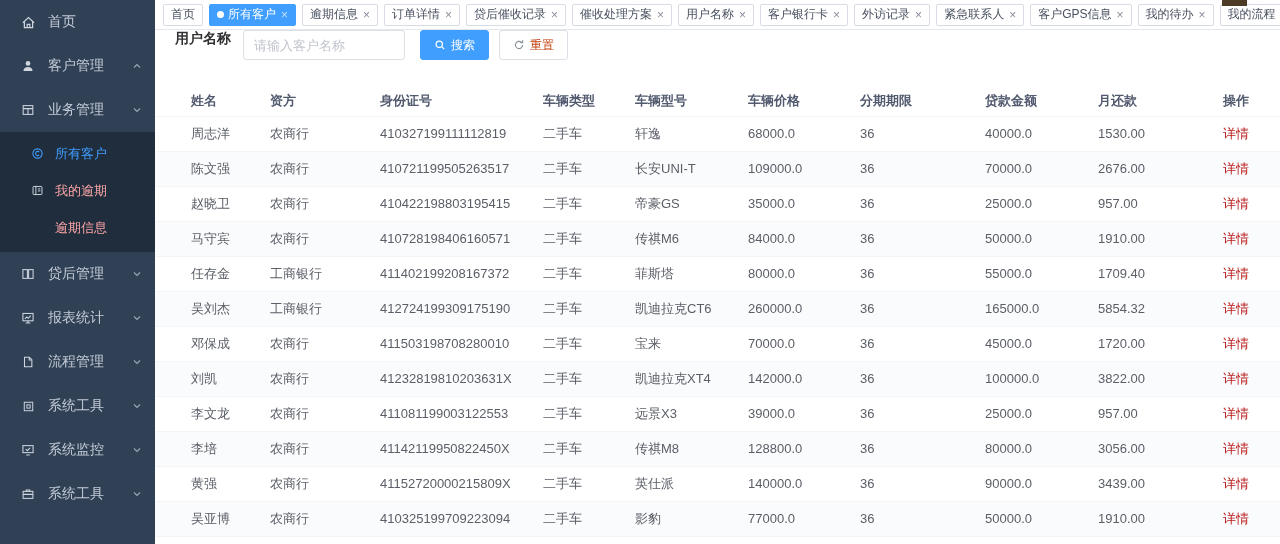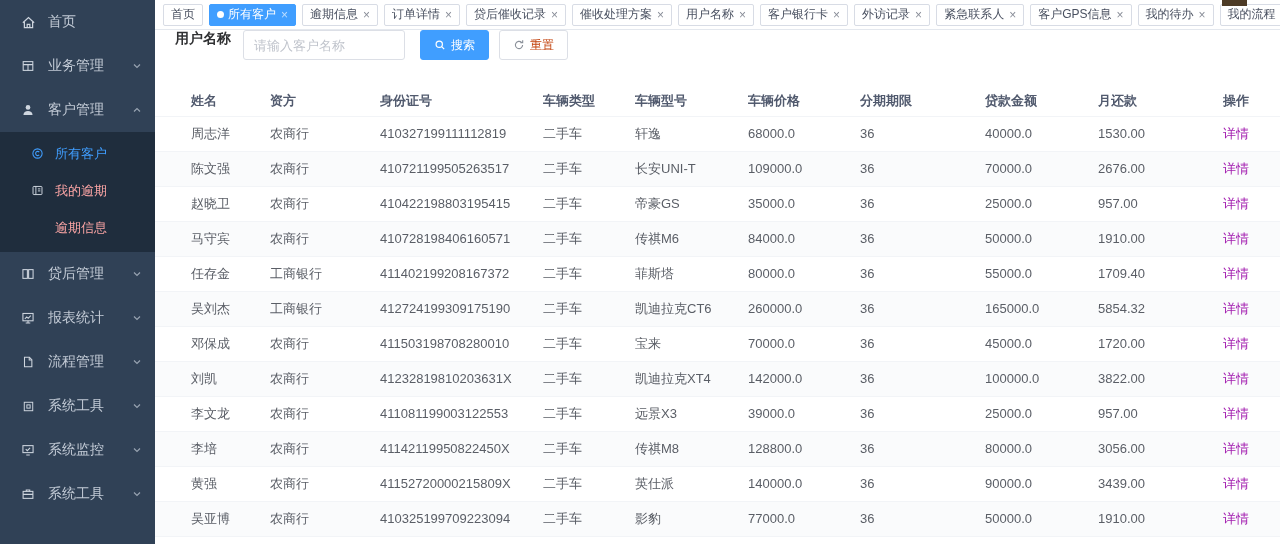--- a/index.html
+++ b/index.html
@@ -54,61 +54,61 @@
 
   
   table { width:1125px; border-collapse:collapse; table-layout:fixed; }
   th { text-align:left; font-size:13px; color:#515a6e; font-weight:bold;
     height:30px; padding:0; white-space:nowrap; overflow:hidden; }
   td { height:35px; font-size:13px; color:#5a5e66; padding:0;
     white-space:nowrap; overflow:hidden; }
   th:first-child, td:first-child { padding-left:36px; }
   tbody tr { border-top:1px solid #f2f4f7; }
   tbody tr:nth-child(even) { background:#fafbfc; }
-  .detail-link { color:#a21caf; cursor:pointer; text-decoration:none; }
+  .detail-link { color:#b91c1c; cursor:pointer; text-decoration:none; }
   tr.partial td { height:14px; vertical-align:top; padding-top:5px; }
 </style>
 </head>
 <body>
 
 <aside class="sidebar">
   <nav>
       <div class="s-item">
         <span class="icon">
           <svg width="15" height="15" viewBox="0 0 16 16" fill="none" stroke="currentColor" stroke-width="1.3">
             <path d="M2 8.2 8 2.8l6 5.4"></path>
             <path d="M3.6 7.2v6.3h8.8V7.2"></path>
             <path d="M6.6 13.5v-3.4h2.8v3.4"></path>
           </svg>
         </span>
         <span>首页</span>
       </div>
       <div class="s-item">
         <span class="icon">
-          <svg width="14" height="14" viewBox="0 0 16 16" fill="none" stroke="currentColor" stroke-width="1.2">
-            <rect x="2.5" y="3" width="11" height="10"></rect>
-            <path d="M2.5 6.4h11M8 6.4V13"></path>
-          </svg>
-        </span>
-        <span>业务管理</span>
-        <span class="chev">
-          <svg width="12" height="12" viewBox="0 0 16 16" fill="none" stroke="currentColor" stroke-width="1.6">
-            <path d="M4 6l4 4 4-4"></path>
-          </svg>
-        </span>
-      </div>
-      <div class="s-item">
-        <span class="icon">
           <svg width="14" height="14" viewBox="0 0 16 16" fill="currentColor">
             <circle cx="8" cy="5" r="2.7"></circle>
             <path d="M2.8 13.6c0-3 2.3-4.5 5.2-4.5s5.2 1.5 5.2 4.5z"></path>
           </svg>
         </span>
         <span>客户管理</span>
         <span class="chev up">
+          <svg width="12" height="12" viewBox="0 0 16 16" fill="none" stroke="currentColor" stroke-width="1.6">
+            <path d="M4 6l4 4 4-4"></path>
+          </svg>
+        </span>
+      </div>
+      <div class="s-item">
+        <span class="icon">
+          <svg width="14" height="14" viewBox="0 0 16 16" fill="none" stroke="currentColor" stroke-width="1.2">
+            <rect x="2.5" y="3" width="11" height="10"></rect>
+            <path d="M2.5 6.4h11M8 6.4V13"></path>
+          </svg>
+        </span>
+        <span>业务管理</span>
+        <span class="chev">
           <svg width="12" height="12" viewBox="0 0 16 16" fill="none" stroke="currentColor" stroke-width="1.6">
             <path d="M4 6l4 4 4-4"></path>
           </svg>
         </span>
       </div>
       <div class="submenu">
         <div class="sub-item active">
           <span class="icon">
             <svg width="13" height="13" viewBox="0 0 16 16" fill="none" stroke="currentColor" stroke-width="1.3">
               <circle cx="8" cy="8" r="5.7"></circle>

